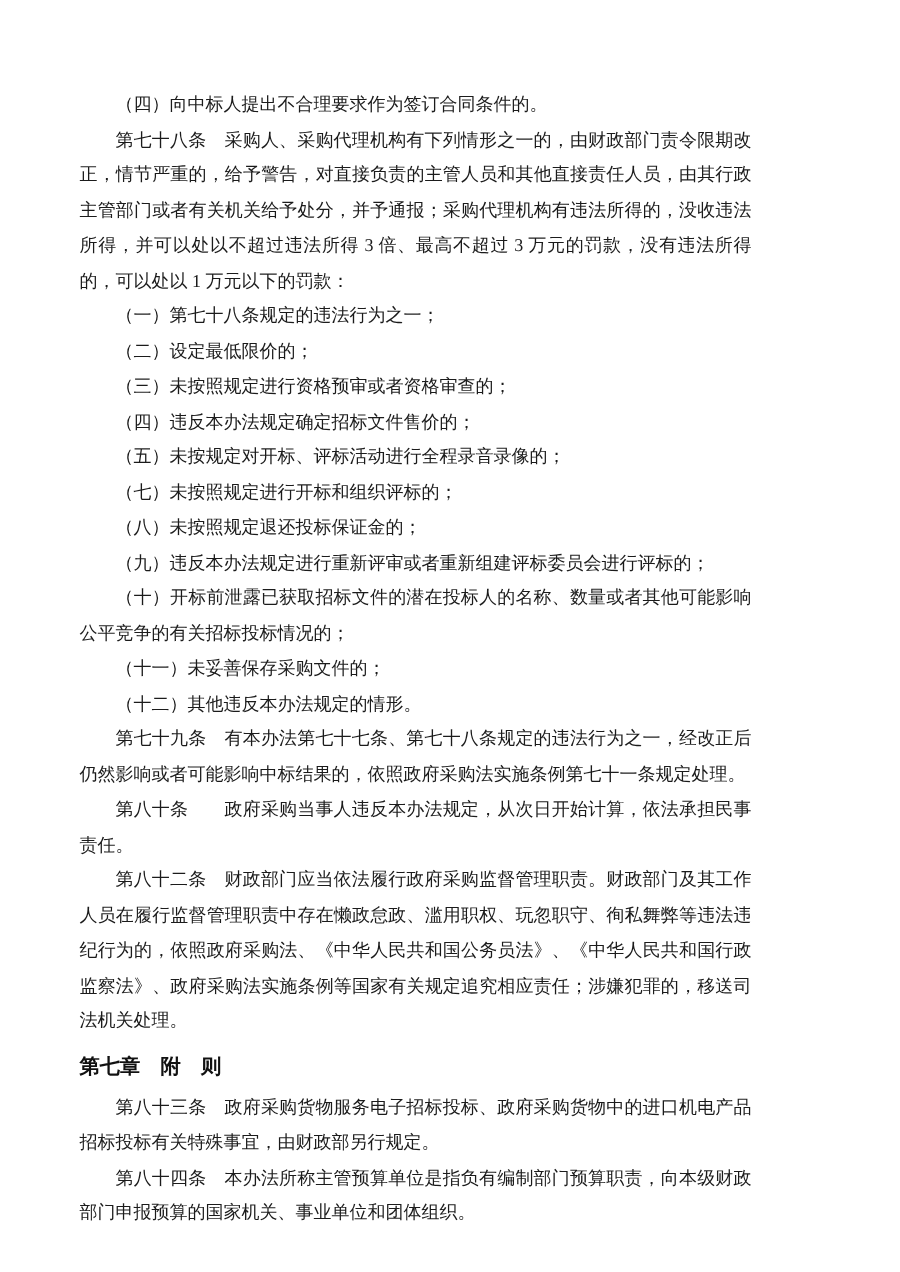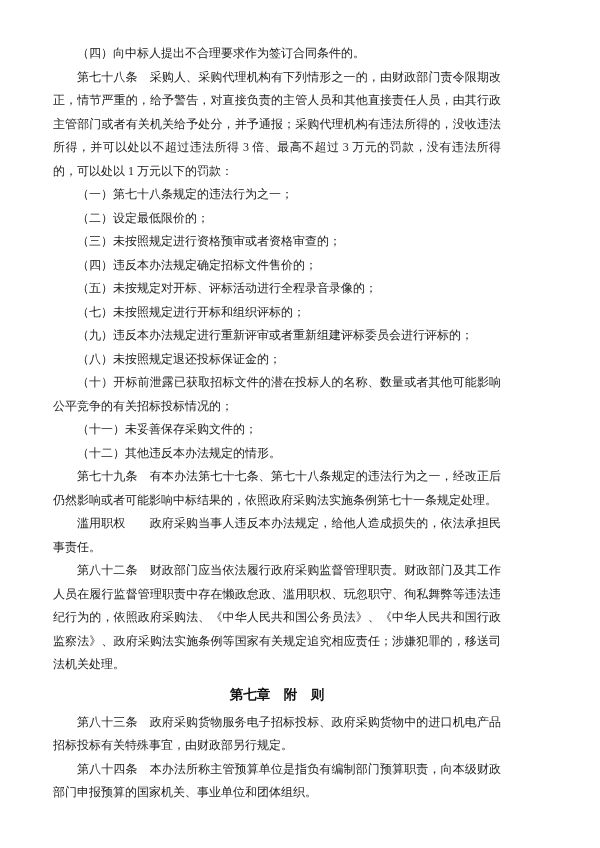--- a/index.html
+++ b/index.html
@@ -9,60 +9,59 @@
   }
   body {
     width: 600px;
     height: 848px;
     overflow: hidden;
   }
   .page {
     box-sizing: border-box;
     width: 554px;
     height: 848px;
-    padding: 42px 53px 0 53px;
+    padding: 58px 53px 0 53px;
     background: #ffffff;
   }
   .para {
     font-family: "Liberation Serif", "DejaVu Serif", serif;
     font-size: 12px;
     line-height: 23.5px;
     color: #1b1b1b;
     text-align: justify;
     text-indent: 2em;
     margin: 0;
     padding: 0;
   }
   .chapter-heading {
     font-family: "Liberation Serif", "DejaVu Serif", serif;
     font-weight: bold;
     font-size: 13.5px;
     line-height: 25px;
     color: #111111;
-    text-align: center;
     text-indent: 0;
     margin: 5px 0 4px 0;
   }
 </style>
 </head>
 <body>
 
 <div class="page">
   <p class="para">（四）向中标人提出不合理要求作为签订合同条件的。</p>
   <p class="para">第七十八条　采购人、采购代理机构有下列情形之一的，由财政部门责令限期改正，情节严重的，给予警告，对直接负责的主管人员和其他直接责任人员，由其行政主管部门或者有关机关给予处分，并予通报；采购代理机构有违法所得的，没收违法所得，并可以处以不超过违法所得 3 倍、最高不超过 3 万元的罚款，没有违法所得的，可以处以 1 万元以下的罚款：</p>
   <p class="para">（一）第七十八条规定的违法行为之一；</p>
   <p class="para">（二）设定最低限价的；</p>
   <p class="para">（三）未按照规定进行资格预审或者资格审查的；</p>
   <p class="para">（四）违反本办法规定确定招标文件售价的；</p>
   <p class="para">（五）未按规定对开标、评标活动进行全程录音录像的；</p>
   <p class="para">（七）未按照规定进行开标和组织评标的；</p>
+  <p class="para">（八）未按照规定退还投标保证金的；</p>
   <p class="para">（九）违反本办法规定进行重新评审或者重新组建评标委员会进行评标的；</p>
-  <p class="para">（八）未按照规定退还投标保证金的；</p>
   <p class="para">（十）开标前泄露已获取招标文件的潜在投标人的名称、数量或者其他可能影响公平竞争的有关招标投标情况的；</p>
   <p class="para">（十一）未妥善保存采购文件的；</p>
   <p class="para">（十二）其他违反本办法规定的情形。</p>
   <p class="para">第七十九条　有本办法第七十七条、第七十八条规定的违法行为之一，经改正后仍然影响或者可能影响中标结果的，依照政府采购法实施条例第七十一条规定处理。</p>
-  <p class="para">滥用职权　　政府采购当事人违反本办法规定，给他人造成损失的，依法承担民事责任。</p>
+  <p class="para">第八十条　　政府采购当事人违反本办法规定，从次日开始计算，依法承担民事责任。</p>
   <p class="para">第八十二条　财政部门应当依法履行政府采购监督管理职责。财政部门及其工作人员在履行监督管理职责中存在懒政怠政、滥用职权、玩忽职守、徇私舞弊等违法违纪行为的，依照政府采购法、《中华人民共和国公务员法》、《中华人民共和国行政监察法》、政府采购法实施条例等国家有关规定追究相应责任；涉嫌犯罪的，移送司法机关处理。</p>
   <p class="para chapter-heading">第七章　附　则</p>
   <p class="para">第八十三条　政府采购货物服务电子招标投标、政府采购货物中的进口机电产品招标投标有关特殊事宜，由财政部另行规定。</p>
   <p class="para">第八十四条　本办法所称主管预算单位是指负有编制部门预算职责，向本级财政部门申报预算的国家机关、事业单位和团体组织。</p>
 </div>
 
 </body></html>

